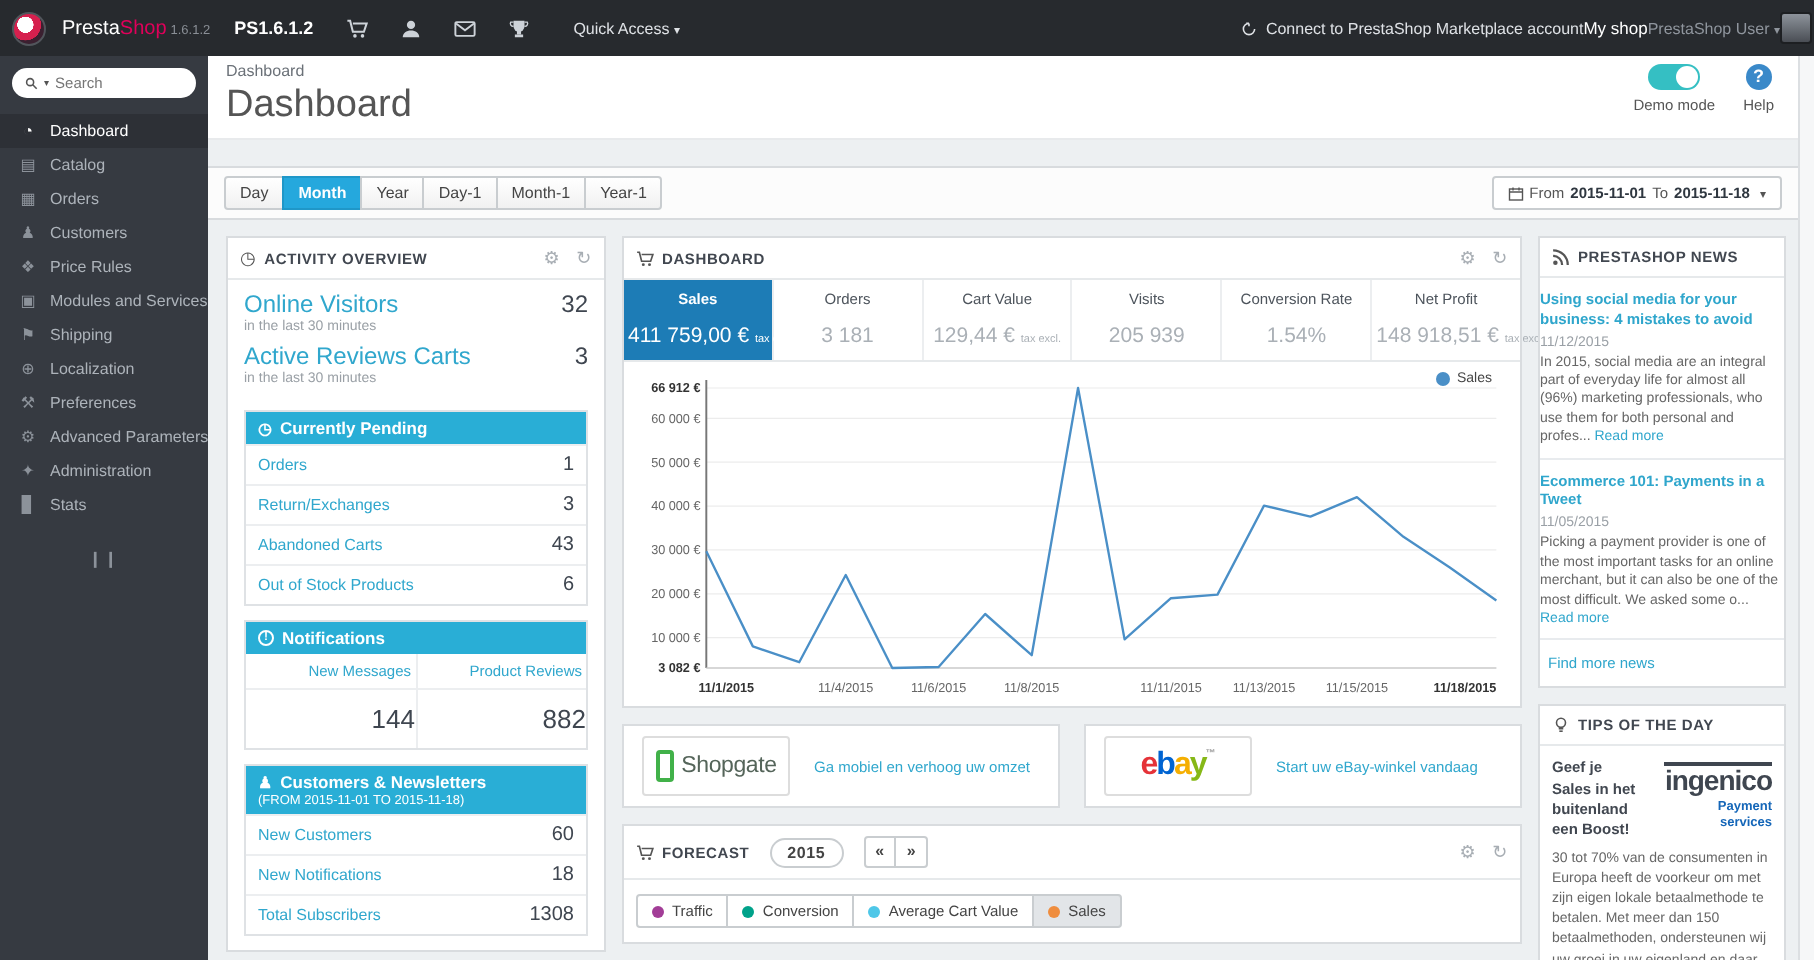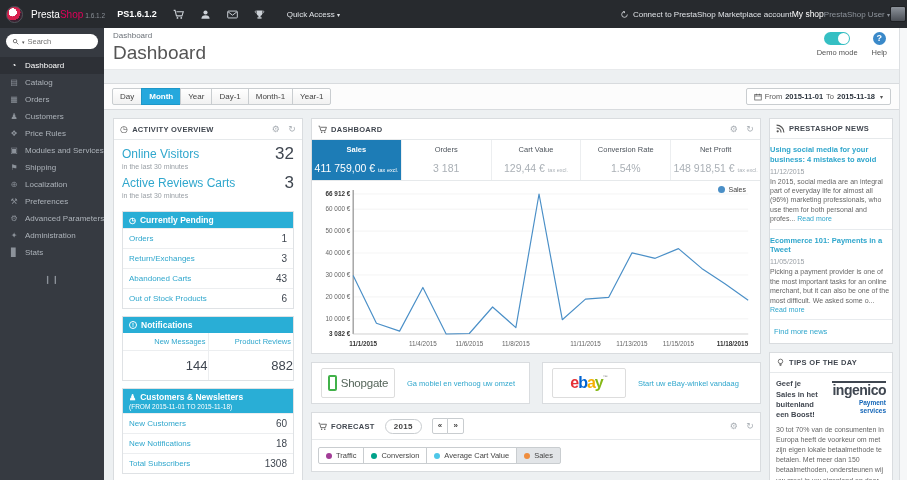--- a/index.html
+++ b/index.html
@@ -69,21 +69,21 @@
   .panel{background:#fff;border:1px solid #d9dcdf;margin-bottom:8px}
   .panel-hd{display:flex;align-items:center;gap:4px;padding:5px 6px;border-bottom:1px solid #e6e9eb;color:#414750;font-size:7.5px;font-weight:bold;letter-spacing:.3px}
   .panel-hd .sp{flex:1}
   .hd-glyph{font-size:9px;color:#555;font-weight:normal}
   .panel-hd svg{width:9px;height:9px;color:#555}
   .hd-tool{color:#a8aeb4;font-size:9px;font-weight:normal;cursor:pointer;margin-left:4px}
 
   
   .act-body{padding:5px 8px 4px}
   .act-link{display:flex;justify-content:space-between;align-items:center;color:#30a7cd;font-size:12px;cursor:pointer}
-  .act-num{color:#3f4650;font-size:17px;font-weight:300;line-height:1}
+  .act-num{color:#3f4650;font-size:12px;font-weight:300;line-height:1}
   .act-sub{font-size:7px;color:#9aa0a6;margin:1px 0 4px}
   .sec{border:1px solid #dfe2e5;margin:4px 8px 7px}
   .sec-hd{background:#29aed6;color:#fff;padding:3px 6px;font-size:8.5px;font-weight:bold}
   .sec-hd .ttl{display:flex;align-items:center;gap:4px}
   .sec-hd .sub{font-size:6.5px;font-weight:normal;margin-top:1px}
   .sec-hd .glyph{font-size:8px}
   .warn-circle{width:8px;height:8px;border:1px solid #fff;border-radius:50%;font-size:6px;line-height:6px;text-align:center;font-weight:bold;flex:none}
   .sec-row{display:flex;justify-content:space-between;align-items:center;padding:4px 6px;border-top:1px solid #eceef0;font-size:8px}
   .sec-row:first-of-type{border-top:0}
   .sec-row .lbl{color:#30a7cd;cursor:pointer}
@@ -411,20 +411,24 @@
             </div>
           <div class="kpi">
               <div class="k-lbl">Orders</div>
               <div class="k-val"><span>3 181</span></div>
             </div>
           <div class="kpi">
               <div class="k-lbl">Cart Value</div>
               <div class="k-val"><span>129,44 €</span> <span class="k-sfx">tax excl.</span></div>
             </div>
           <div class="kpi">
+              <div class="k-lbl">Visits</div>
+              <div class="k-val"><span>205 939</span></div>
+            </div>
+          <div class="kpi">
               <div class="k-lbl">Conversion Rate</div>
               <div class="k-val"><span>1.54%</span></div>
             </div>
           <div class="kpi">
               <div class="k-lbl">Net Profit</div>
               <div class="k-val"><span>148 918,51 €</span> <span class="k-sfx">tax excl.</span></div>
             </div>
         </div>
         <div class="chart-wrap">
           <div class="chart-legend">

